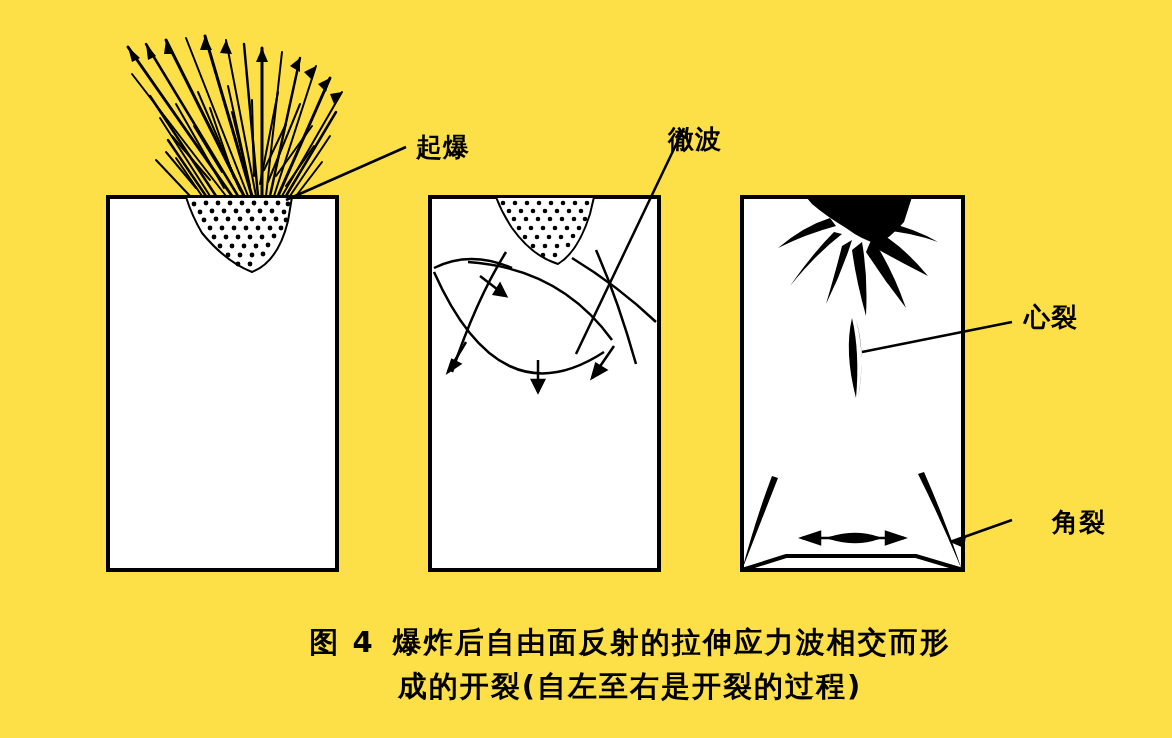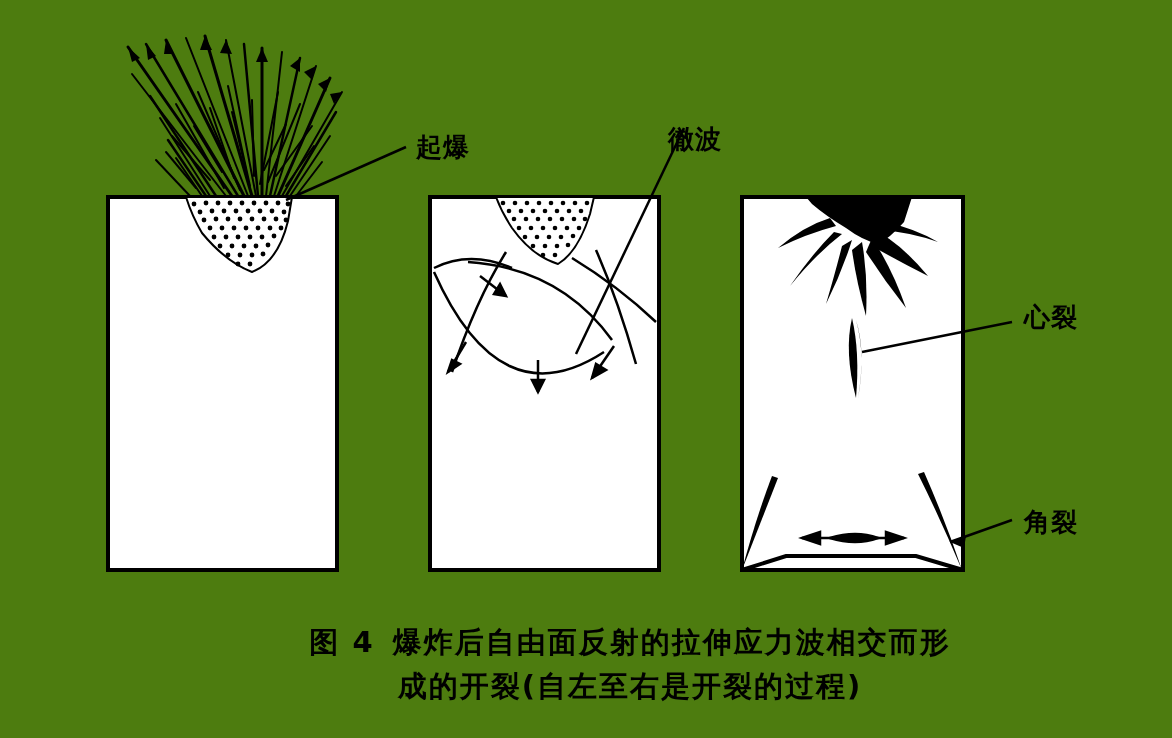--- a/index.html
+++ b/index.html
@@ -4,21 +4,21 @@
 <style>
   html, body {
     margin: 0;
     padding: 0;
     background: #ffffff;
   }
   #page {
     position: relative;
     width: 1172px;
     height: 738px;
-    background: #4d7c0f;
+    background: #fde047;
     font-family: "Liberation Serif", "DejaVu Serif", serif;
     overflow: hidden;
   }
   #figure-svg {
     position: absolute;
     left: 0;
     top: 0;
     width: 1172px;
     height: 738px;
   }
@@ -294,21 +294,21 @@
     <g>
       <path d="M1012 520 L950 542" stroke="#000000" stroke-width="2.5" fill="none"></path>
       <path d="M950 542 L966 536 L964 548 Z" fill="#000000"></path>
     </g>
 
   </svg>
 
   <div class="label-text" style="left:416px; top:130px;">起爆</div>
   <div class="label-text" style="left:668px; top:122px;">徹波</div>
   <div class="label-text" style="left:1024px; top:300px;">心裂</div>
-  <div class="label-text" style="left:1024px; top:505px;">角裂</div>
+  <div class="label-text" style="left:1052px; top:505px;">角裂</div>
 
   <div id="caption">
     <div class="line1">
       <span class="fignum">图 4</span><span>爆炸后自由面反射的拉伸应力波相交而形</span>
     </div>
     <div class="line2">
       <span>成的开裂(自左至右是开裂的过程)</span>
     </div>
   </div>
 

